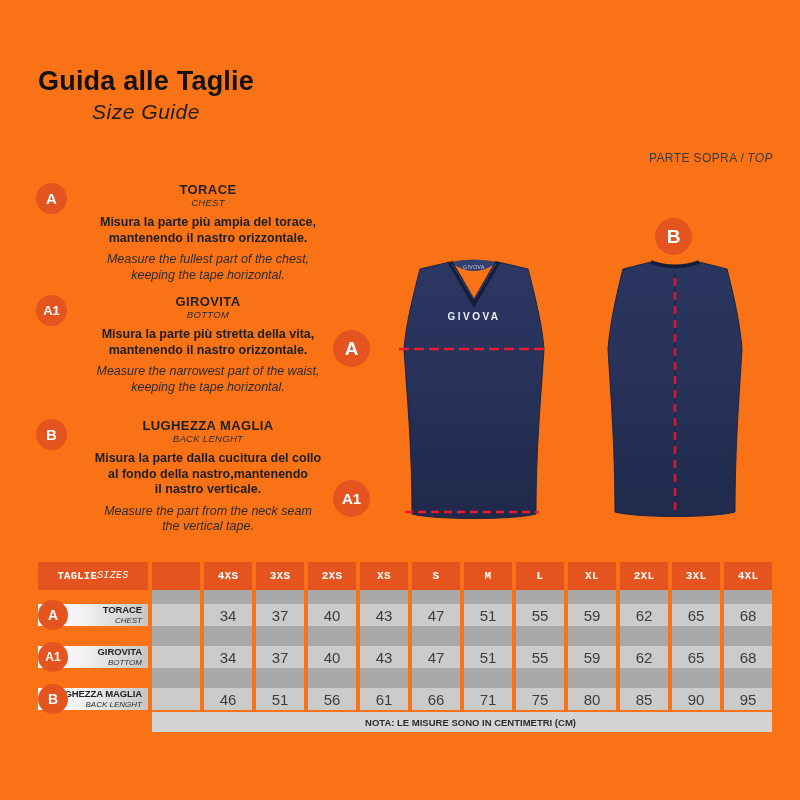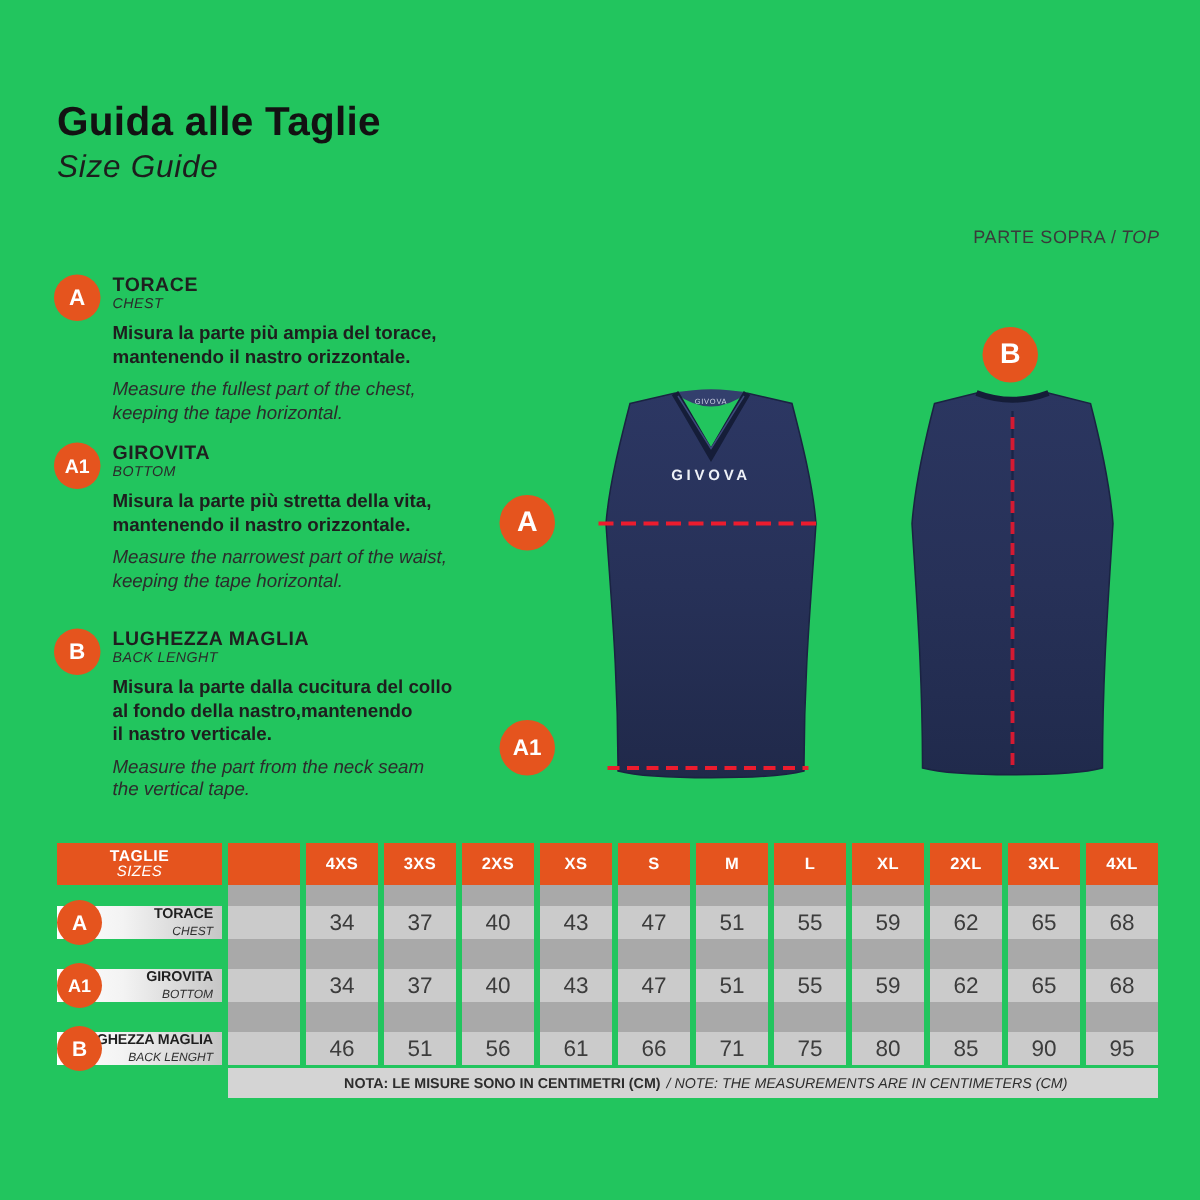--- a/index.html
+++ b/index.html
@@ -1,17 +1,17 @@
 <!DOCTYPE html>
 <html><head>
 <meta charset="utf-8">
 <style>
   html,body{margin:0;padding:0;background:#fff;}
-  .page{position:relative;width:800px;height:800px;background:#22c55e;
-        font-family:"Liberation Sans",sans-serif;overflow:hidden;color:#1f1f1f;}
+  .page{position:relative;width:800px;height:800px;background:#f97316;
+        font-family:"Liberation Sans",sans-serif;overflow:hidden;color:#1f1f1f;text-align:center;}
 
   
   .title{position:absolute;left:38px;top:66px;}
   .title .t1{font-size:27px;font-weight:bold;color:#121212;letter-spacing:.2px;line-height:30px;}
   .title .t2{font-size:21px;font-style:italic;color:#1d1d1d;letter-spacing:.5px;line-height:28px;margin-top:2px;}
   .top-label{position:absolute;top:151px;right:27px;font-size:12px;color:#3a3a3a;letter-spacing:.4px;}
   .top-label em{margin-left:3px;}
 
   
   .circle{background:#E5541E;color:#fff;border-radius:50%;font-weight:bold;
@@ -37,21 +37,21 @@
 
   
   .shirt-front{position:absolute;left:393px;top:256px;width:162px;height:272px;}
   .shirt-back{position:absolute;left:598px;top:258px;width:154px;height:268px;}
 
   
   .size-table{position:absolute;left:38px;top:562px;display:grid;
               grid-template-columns:110px repeat(12,48px);
               grid-template-rows:28px 14px 22px 20px 22px 20px 22px 2px 20px;
               column-gap:4px;}
-  .h{background:#E5541E;color:#fff;display:flex;flex-direction:column;align-items:center;justify-content:center;}
+  .h{background:#E5541E;color:#fff;display:flex;flex-direction:row;align-items:center;justify-content:center;font-family:Liberation Mono, monospace;}
   .h-t{font-size:10.5px;font-weight:bold;line-height:11px;letter-spacing:.3px;}
   .h-s{font-size:10px;font-style:italic;line-height:10px;letter-spacing:.3px;}
   .h-size{font-size:11px;font-weight:bold;letter-spacing:.3px;}
   .sp{background:#a9a9a9;}
   .blank{background:transparent;}
   .v{background:#cbcbcb;display:flex;align-items:center;justify-content:center;
      font-size:15px;color:#3c3c3c;}
   .label{position:relative;background:linear-gradient(to right,#ffffff 0%,#f3f3f3 40%,#c6c6c6 100%);
          display:flex;flex-direction:column;align-items:flex-end;justify-content:center;
          padding-right:6px;box-sizing:border-box;}
@@ -274,17 +274,16 @@
     <div class="v">66</div>
     <div class="v">71</div>
     <div class="v">75</div>
     <div class="v">80</div>
     <div class="v">85</div>
     <div class="v">90</div>
     <div class="v">95</div>
 
     <div class="note">
       <span class="nb">NOTA: LE MISURE SONO IN CENTIMETRI (CM)</span>
-      <span class="ni">/ NOTE: THE MEASUREMENTS ARE IN CENTIMETERS (CM)</span>
     </div>
   </div>
 
 </div>
 
 </body></html>

